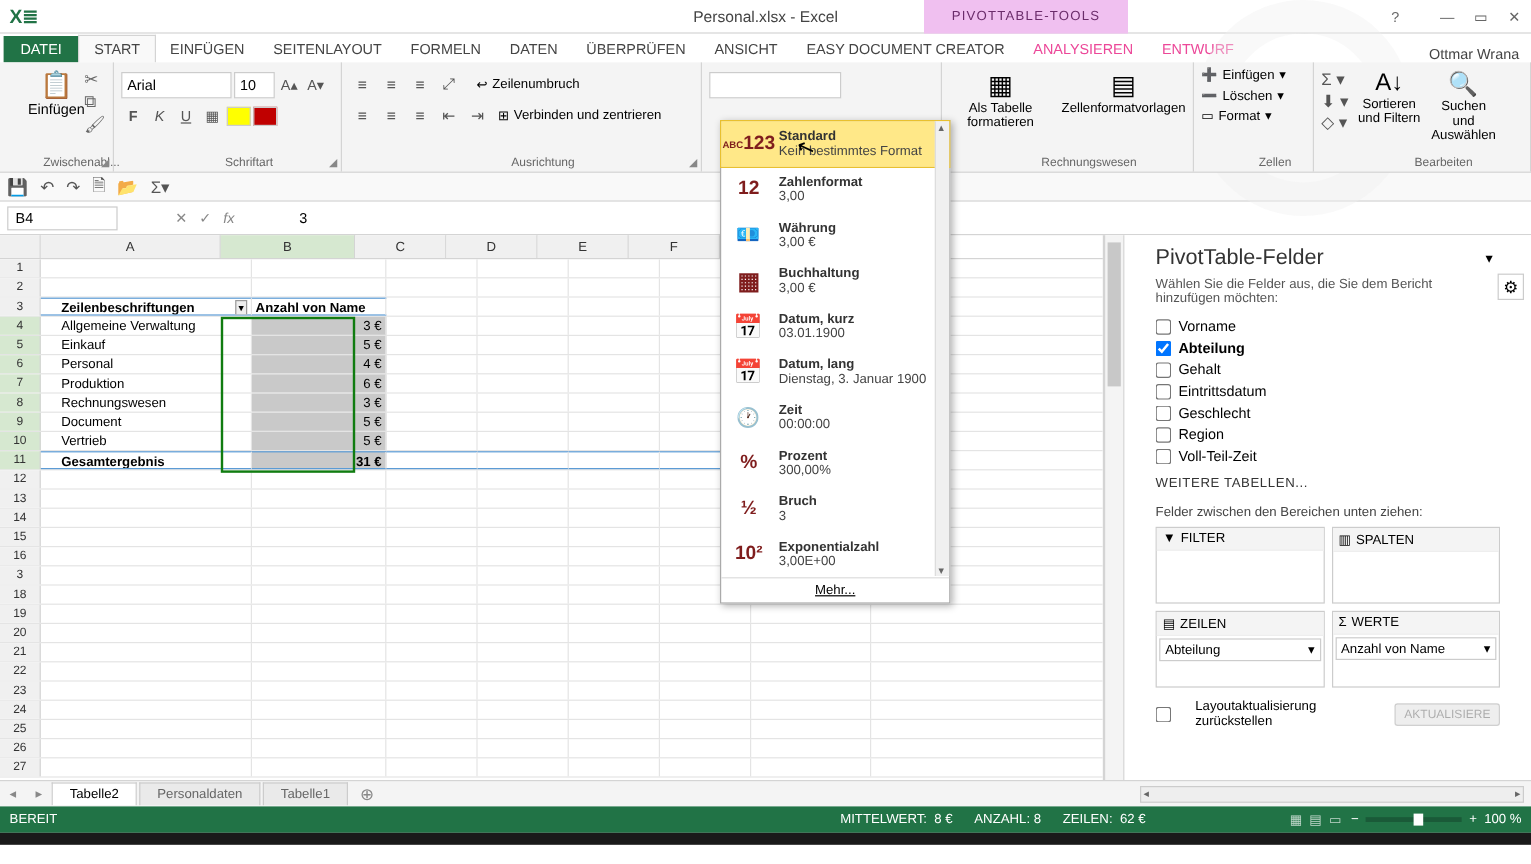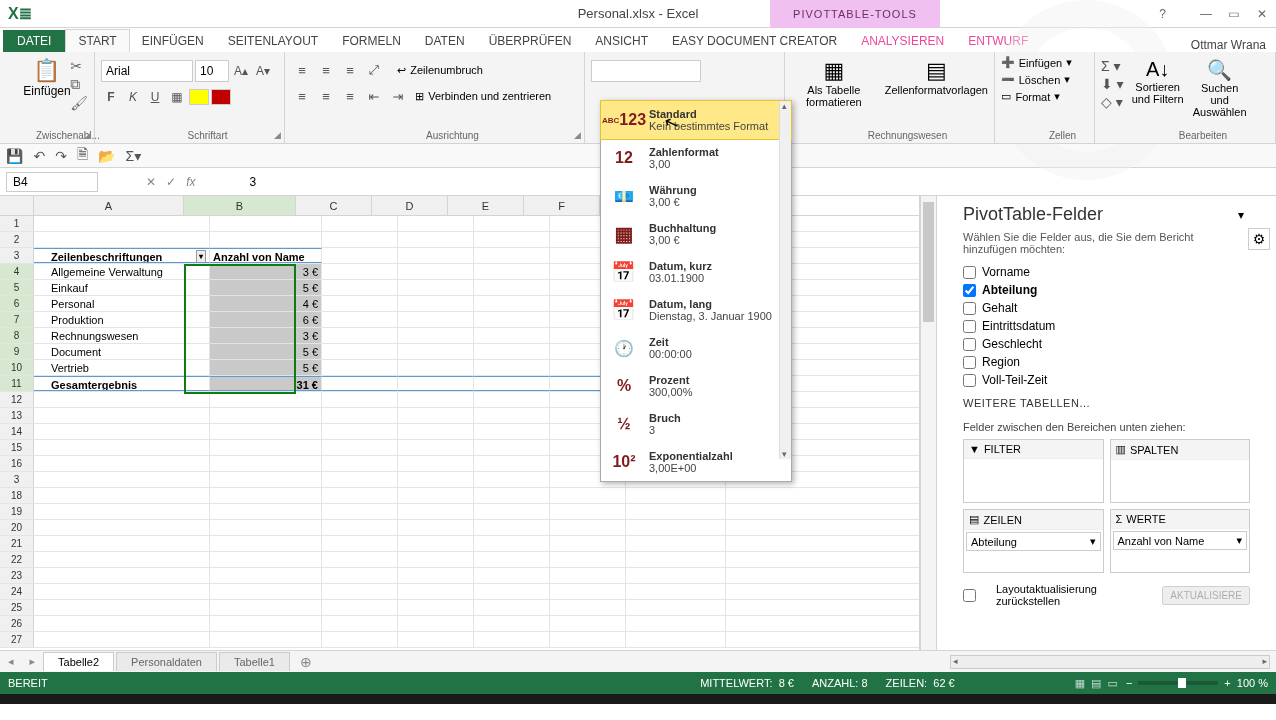--- a/index.html
+++ b/index.html
@@ -757,20 +757,21 @@
         <div class="nsub">3</div>
       </div>
   </div>
   <div class="num-item">
     <div class="nicon">10²</div>
     <div class="ntext">
         <div class="ntitle">Exponentialzahl</div>
         <div class="nsub">3,00E+00</div>
       </div>
   </div>
+  <div class="num-more">Mehr...</div>
   <div class="dscroll"></div>
 </div>
 <div class="cursor-arrow">↖</div>
 
 <div class="sheet-tabs">
   <span class="sheet-nav">◂</span>
   <span class="sheet-nav">▸</span>
   <div class="sheet-tab">Tabelle2</div>
   <div class="sheet-tab inactive">Personaldaten</div>
   <div class="sheet-tab inactive">Tabelle1</div>

